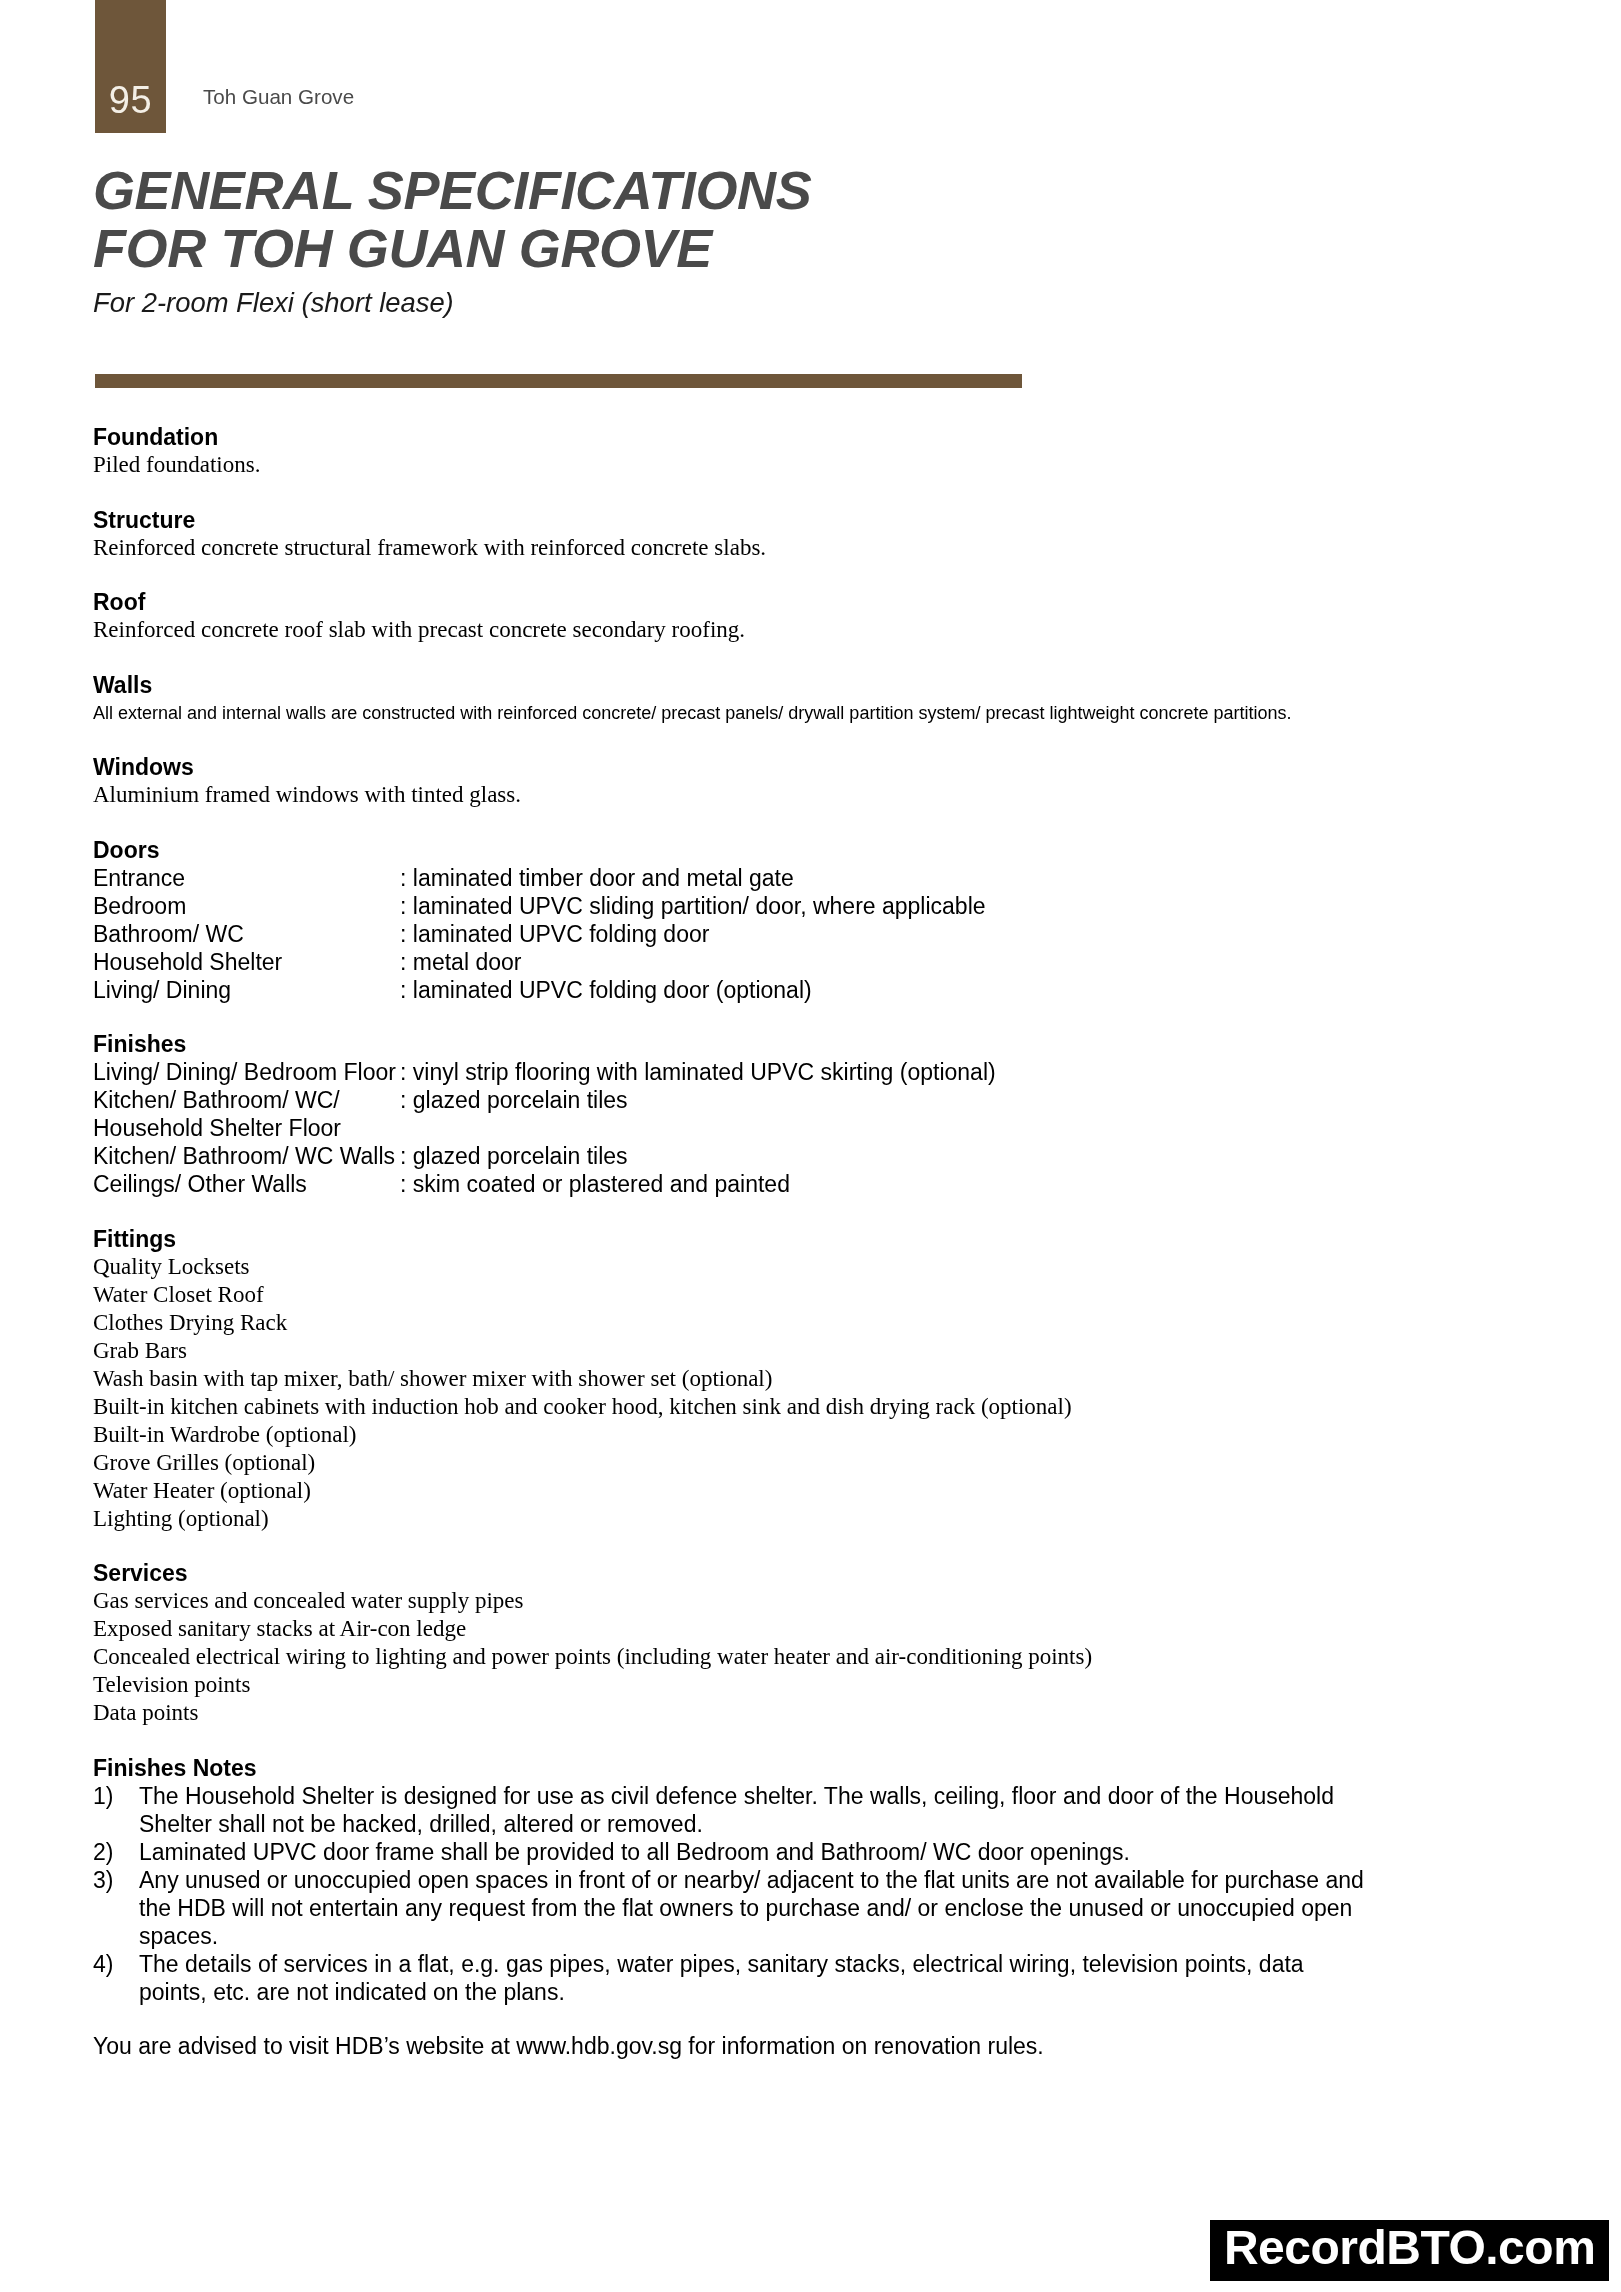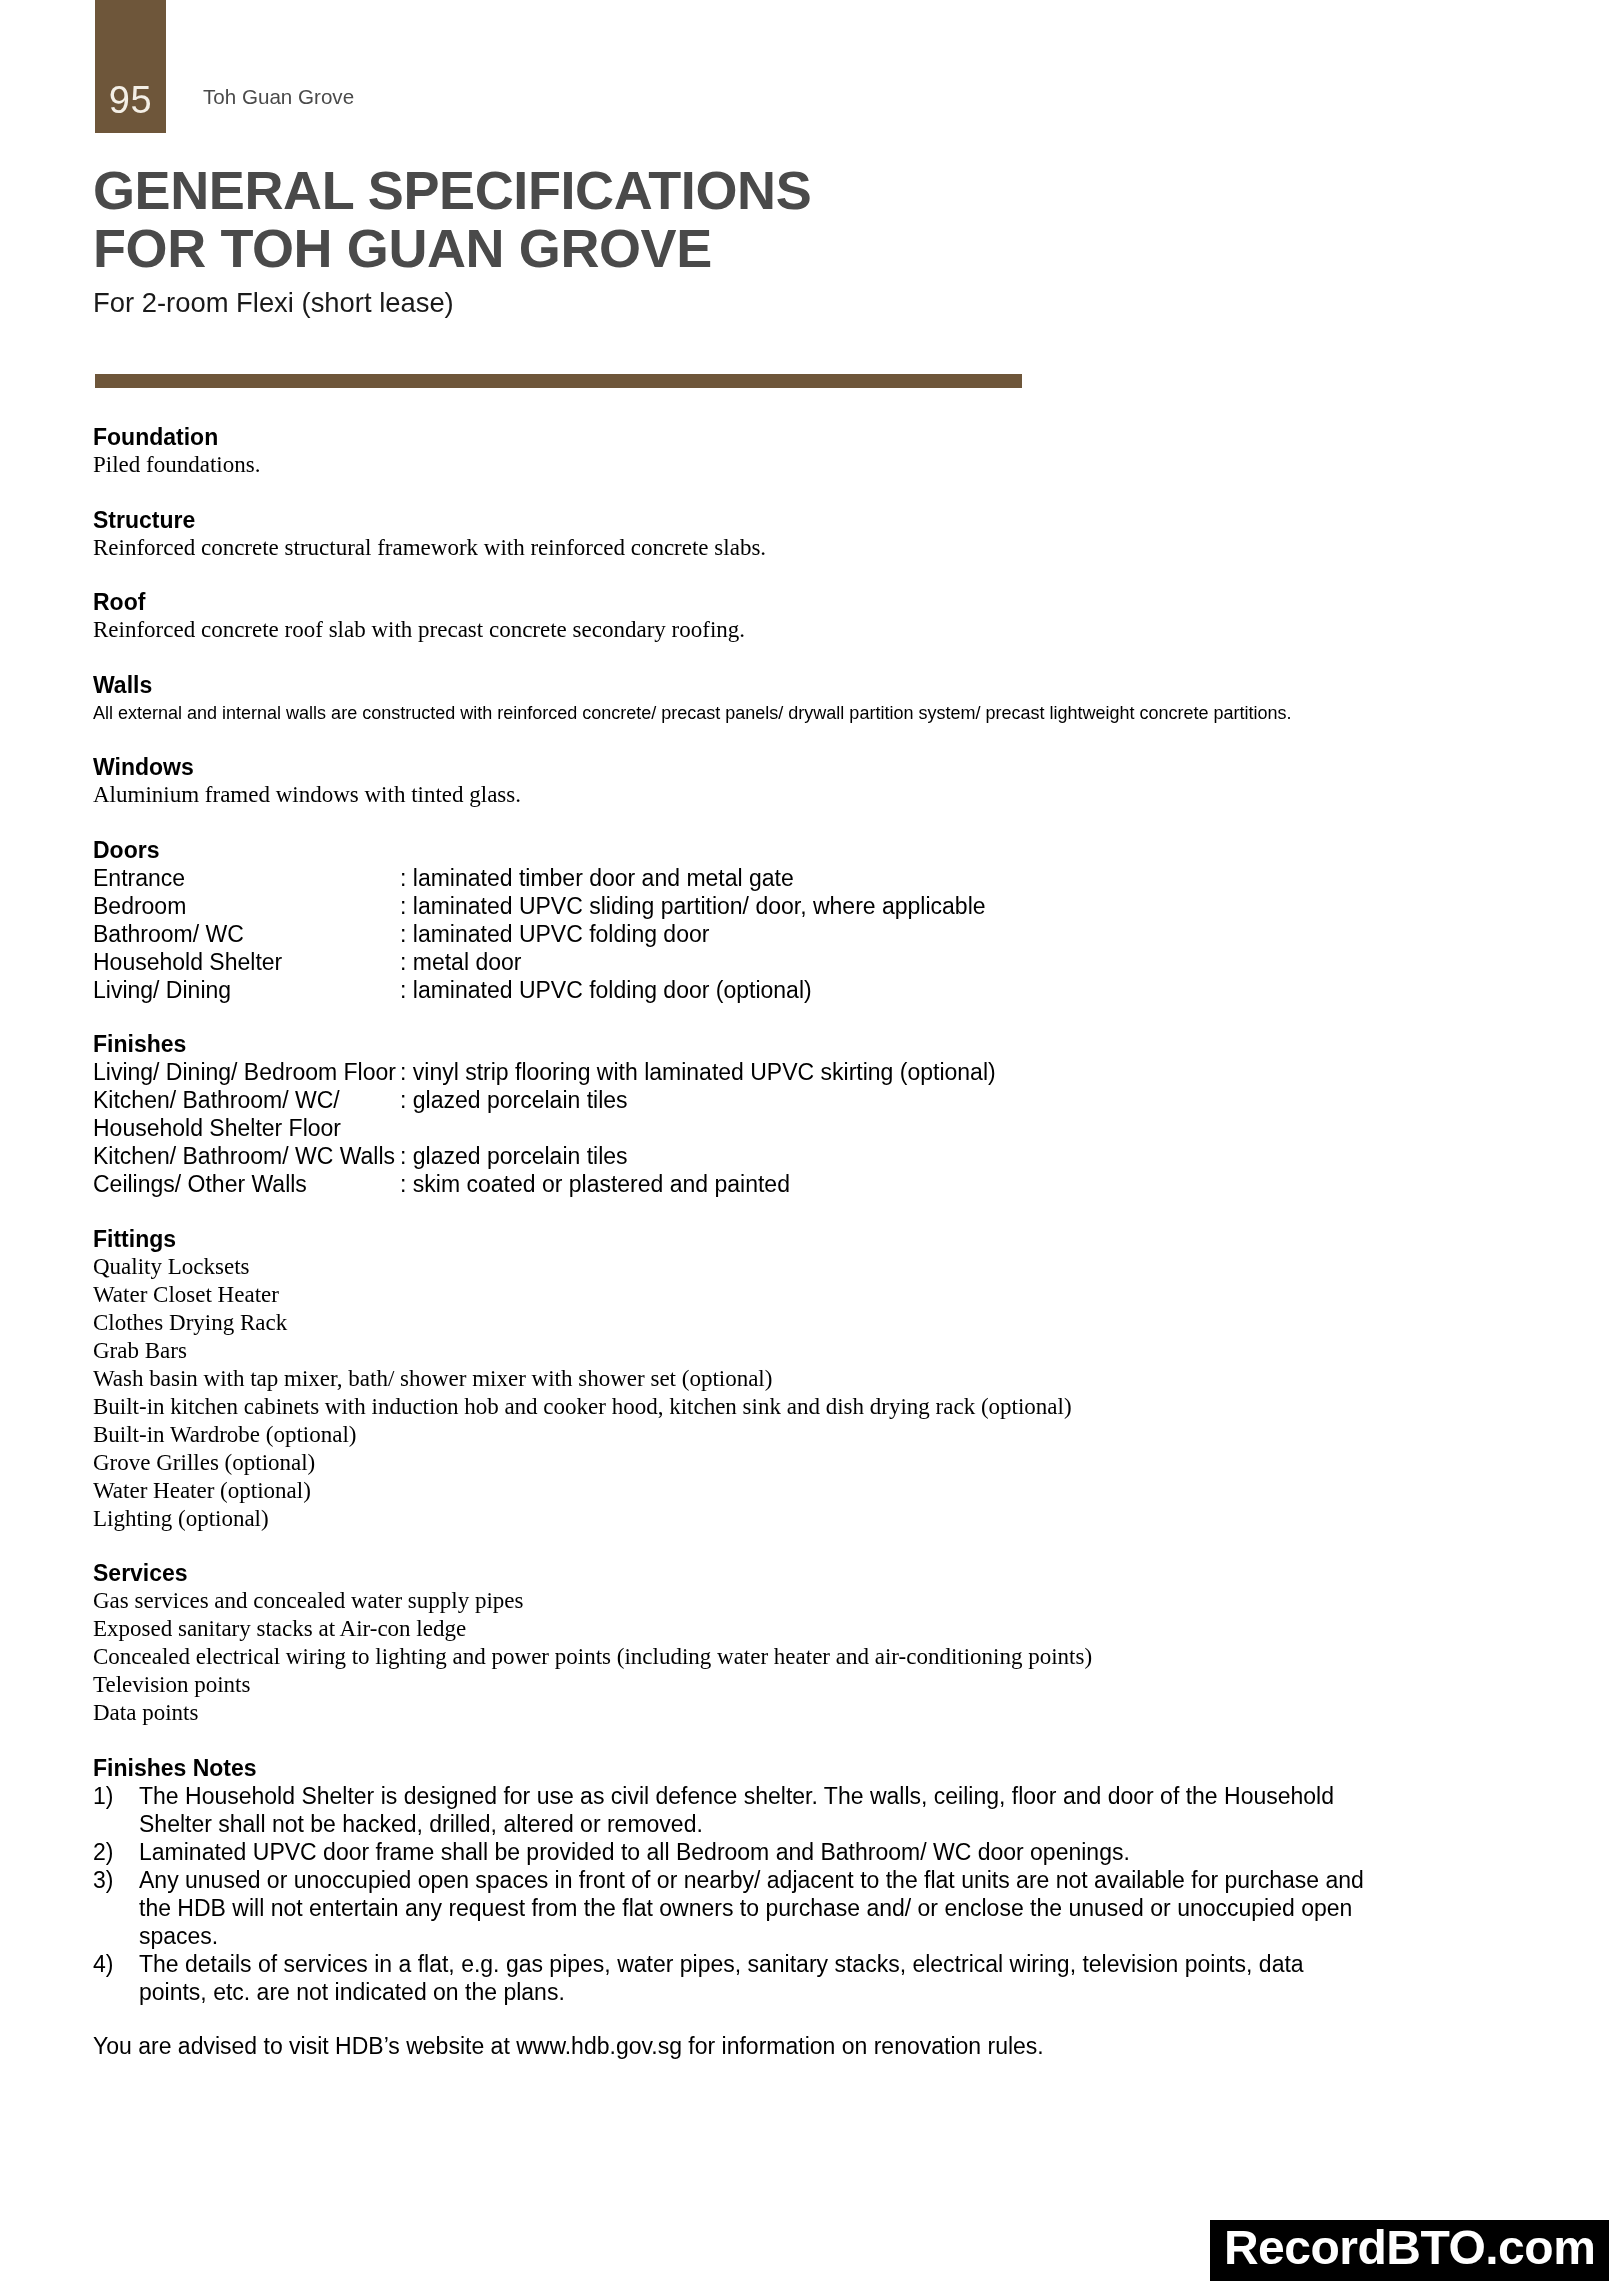--- a/index.html
+++ b/index.html
@@ -51,20 +51,21 @@
     color: #4a4a4a;
     line-height: 1;
   }
 
   
   #title-block {
     position: absolute;
     left: 93px;
     top: 162px;
     width: 1078px;
+    font-style: italic;
   }
   .doc-title {
     font-size: 54px;
     font-weight: bold;
     color: #4a4a4a;
     line-height: 1.07;
     letter-spacing: -0.4px;
     margin: 0;
   }
   #doc-subtitle {
@@ -257,21 +258,21 @@
       <div class="spec-row">
         <div class="spec-label">Ceilings/ Other Walls</div>
         <div class="spec-value">: skim coated or plastered and painted</div>
       </div>
     </div>
   </div>
 
   <div class="section">
     <div class="section-heading">Fittings</div>
     <div class="plain-line">Quality Locksets</div>
-    <div class="plain-line">Water Closet Heater</div>
+    <div class="plain-line">Water Closet Roof</div>
     <div class="plain-line">Clothes Drying Rack</div>
     <div class="plain-line">Grab Bars</div>
     <div class="plain-line">Wash basin with tap mixer, bath/ shower mixer with shower set (optional)</div>
     <div class="plain-line">Built-in kitchen cabinets with induction hob and cooker hood, kitchen sink and dish drying rack (optional)</div>
     <div class="plain-line">Built-in Wardrobe (optional)</div>
     <div class="plain-line">Grove Grilles (optional)</div>
     <div class="plain-line">Water Heater (optional)</div>
     <div class="plain-line">Lighting (optional)</div>
   </div>
 

